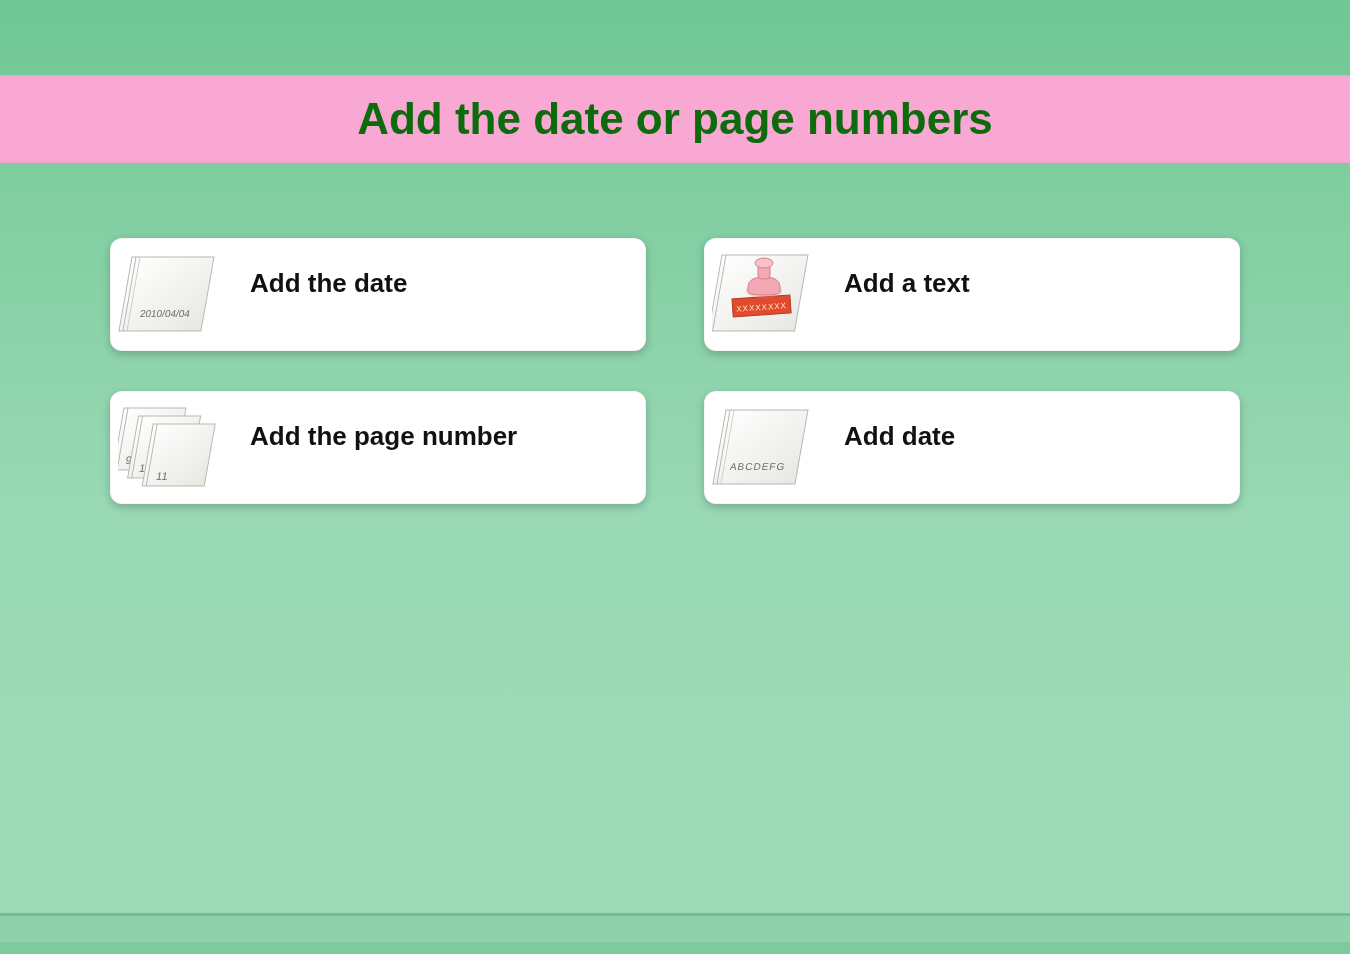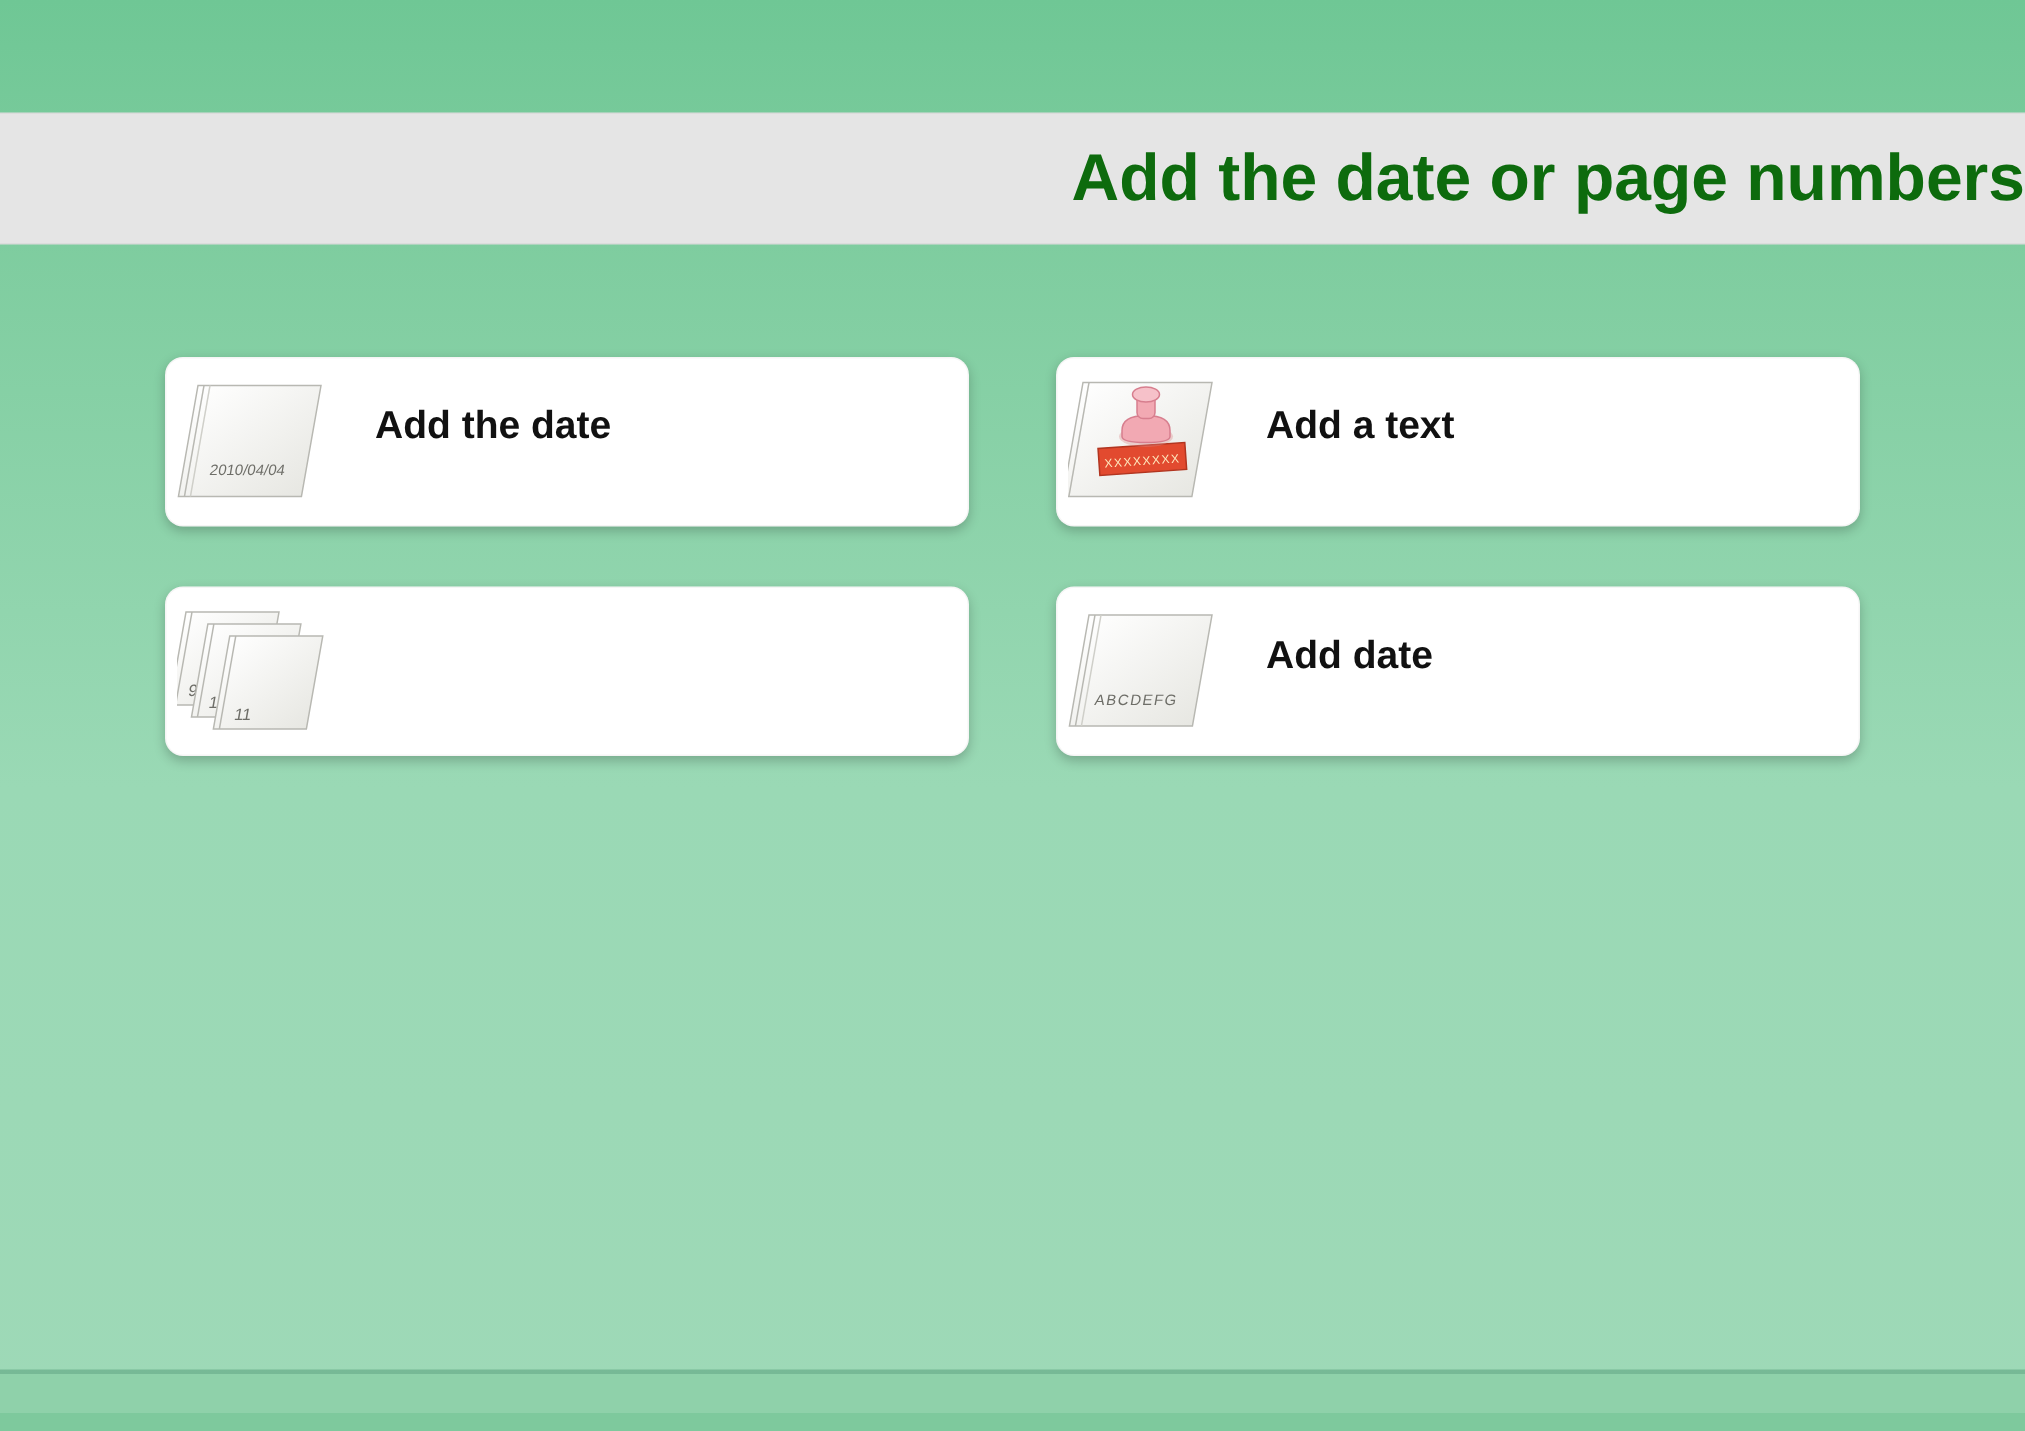--- a/index.html
+++ b/index.html
@@ -6,26 +6,26 @@
   html, body { width: 1350px; height: 954px; font-family: Arial, Helvetica, sans-serif; }
   body {
     background: linear-gradient(to bottom, #6fc795 0%, #7dcc9e 15%, #9ad9b5 55%, #9ed9b7 100%);
     overflow: hidden;
     position: relative;
   }
   .top-gap {
     height: 75px;
   }
   .title-bar {
-    background: #e5e5e5;
+    background: #f9a8d4;
     height: 88px;
     width: 100%;
     display: flex;
     align-items: center;
-    justify-content: flex-end;
+    justify-content: center;
     border-top: 1px solid rgba(0,0,0,0.04);
     border-bottom: 1px solid rgba(0,0,0,0.04);
   }
   .title-text {
     color: #0d6b0d;
     font-size: 44px;
     font-weight: bold;
   }
   .cards {
     position: absolute;
@@ -152,20 +152,21 @@
           <text x="16" y="56" font-size="11" fill="#6e6e68" text-anchor="middle">9</text>
           <rect x="18" y="8" width="62" height="62" fill="url(#pg3)" stroke="#b8b8b2"></rect>
           <line x1="22" y1="8" x2="22" y2="70" stroke="#b8b8b2"></line>
           <text x="34" y="64" font-size="11" fill="#6e6e68" text-anchor="middle">10</text>
           <rect x="34" y="16" width="62" height="62" fill="url(#pg3)" stroke="#b8b8b2"></rect>
           <line x1="38" y1="16" x2="38" y2="78" stroke="#b8b8b2"></line>
           <text x="52" y="72" font-size="11" fill="#6e6e68" text-anchor="middle">11</text>
         </g>
       </svg>
     </div>
+    <div class="card-label">Add the page number</div>
   </div>
 
   <div class="card">
     <div class="card-icon">
       <svg viewBox="0 0 108 88" width="108" height="88">
         <defs>
           <linearGradient id="pg4" x1="0" y1="0" x2="1" y2="1">
             <stop offset="0" stop-color="#ffffff"></stop>
               <stop offset="1" stop-color="#e7e7e2"></stop>
           </linearGradient>

